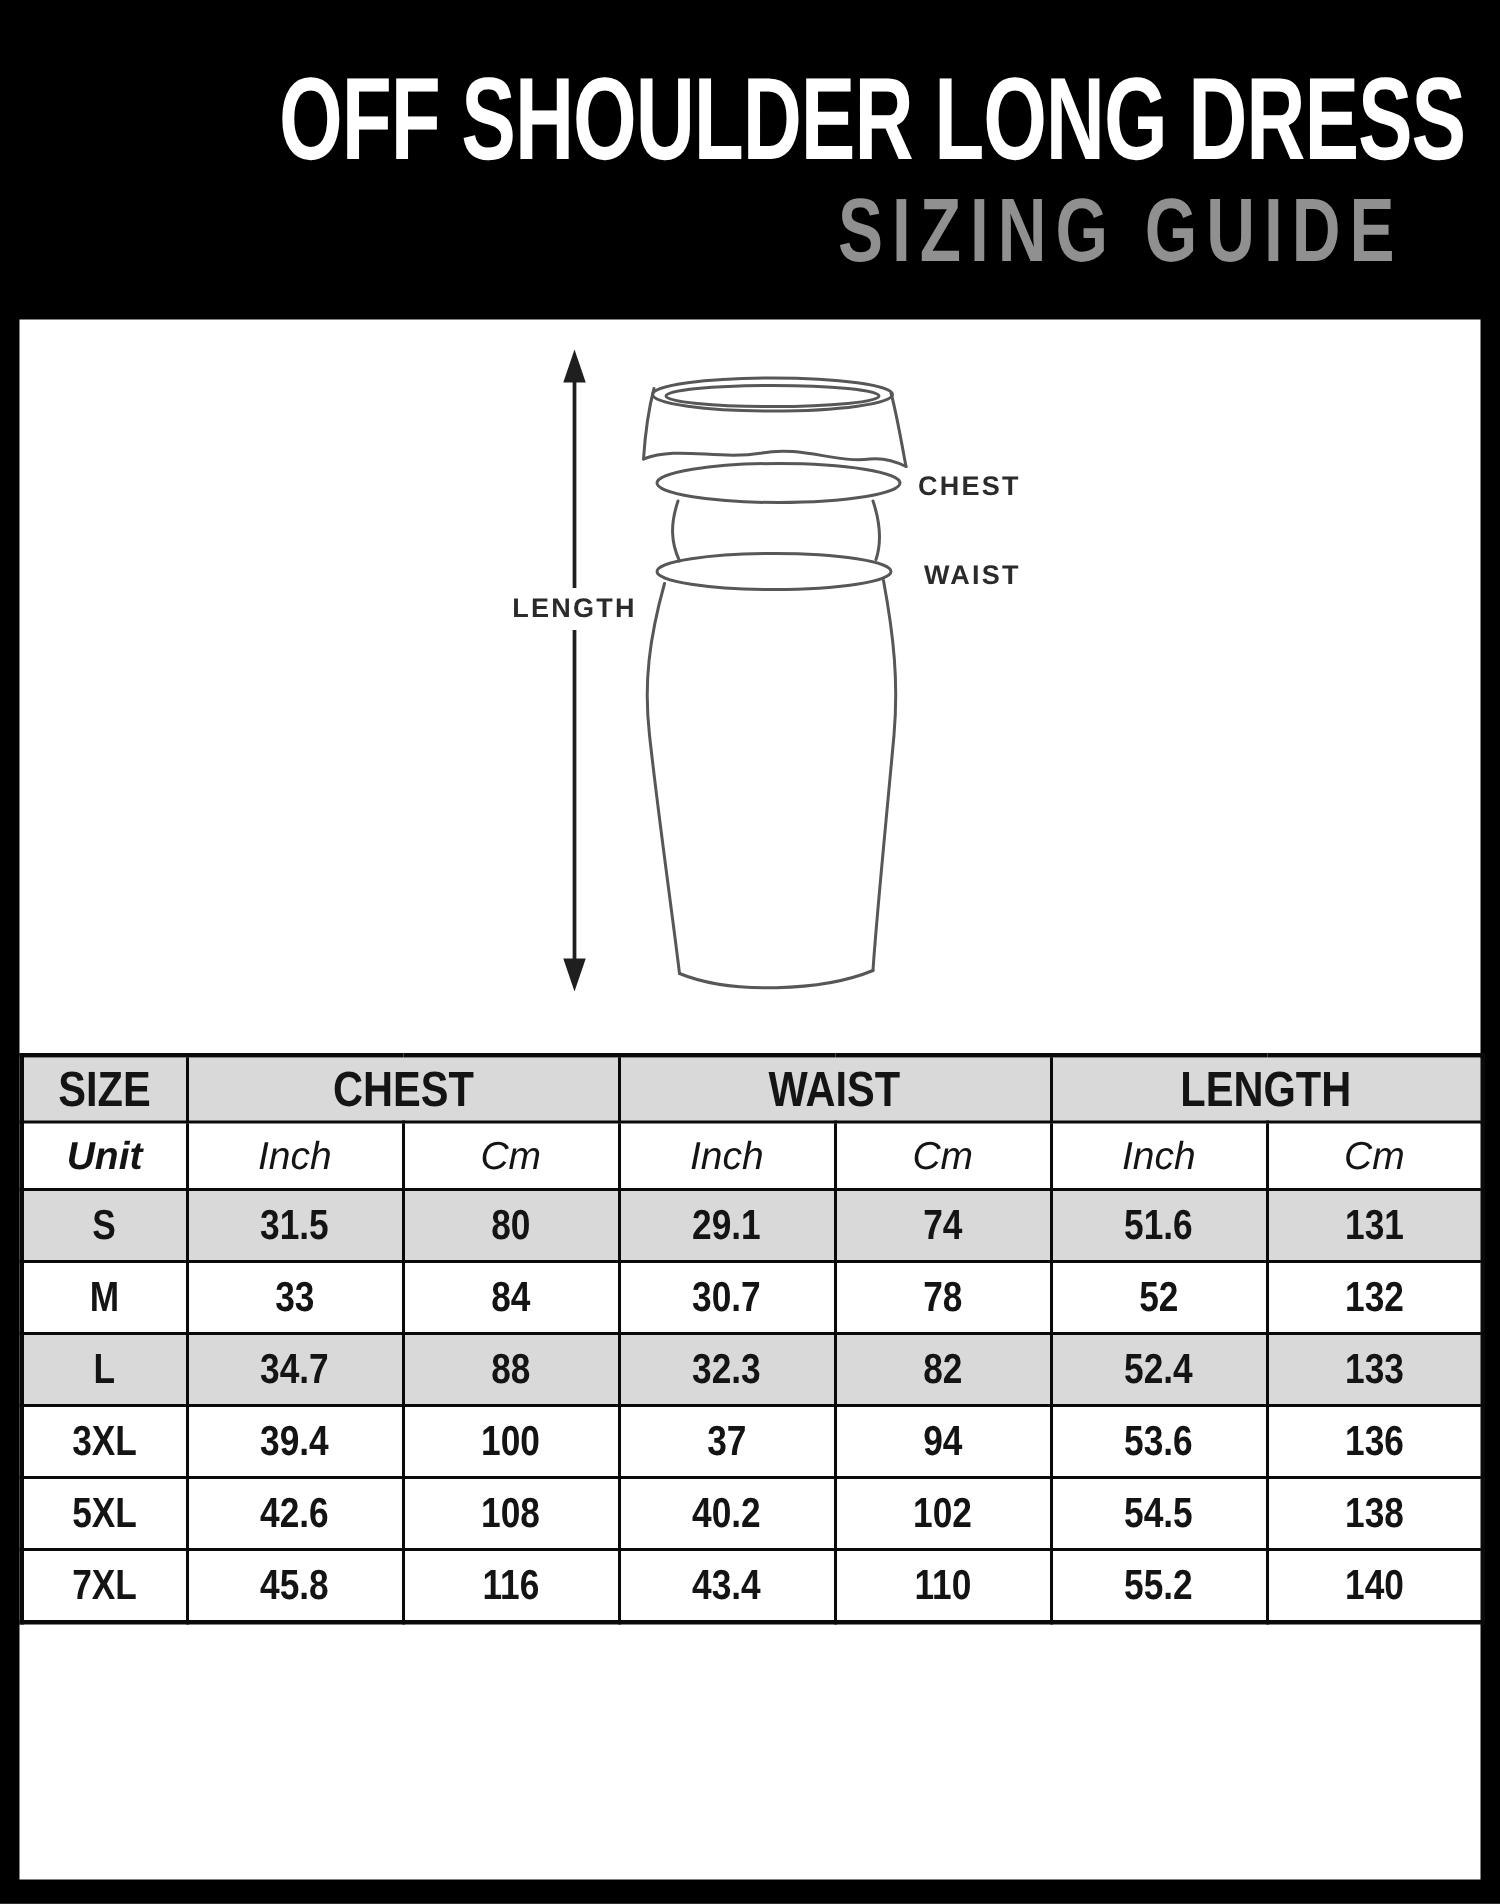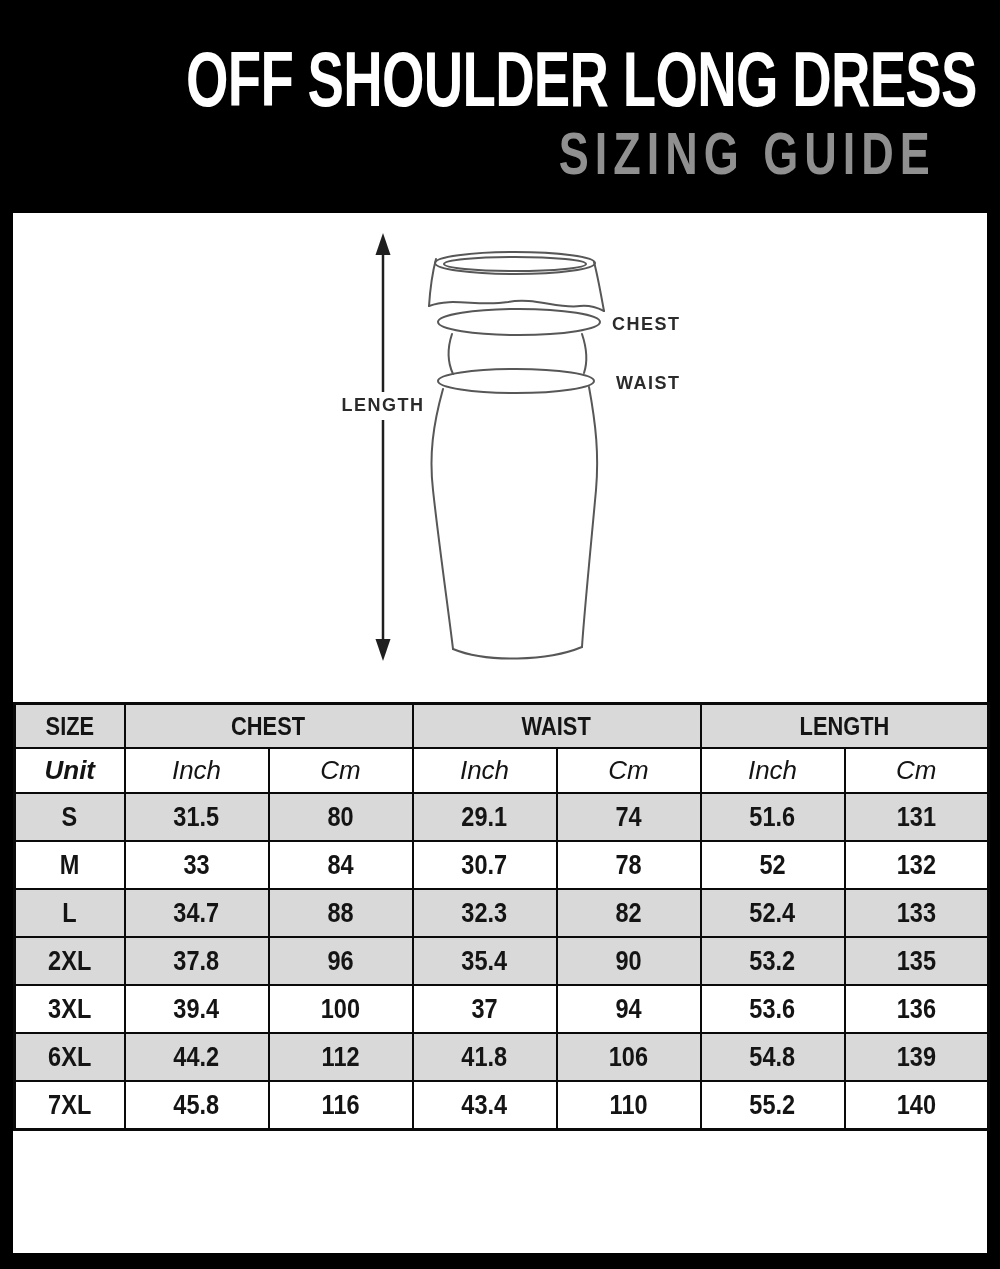--- a/index.html
+++ b/index.html
@@ -31,21 +31,21 @@
   }
   
   table.size-table {
     border-collapse:collapse; table-layout:fixed; width:974px;
     border:3px solid var(--border,#000);
   }
   .size-table th, .size-table td {
     border:2px solid var(--border,#000); text-align:center; vertical-align:middle;
     padding:0; color:#141414; background:#fff; overflow:hidden;
   }
-  tr.group-row th { height:42px; font-size:26px; font-weight:700; background:var(--row-shade,#d9d9d9); }
+  tr.group-row th { height:42px; font-size:33px; font-weight:700; background:var(--row-shade,#d9d9d9); }
   tr.unit-row  th { height:43px; font-size:26px; font-style:italic; font-weight:400;margin-top:36px; }
   tr.unit-row  th.unit-first { font-weight:700; }
   tbody th, tbody td { font-size:28px; font-weight:700; height:46px; }
   tbody tr.shade th, tbody tr.shade td { background:var(--row-shade,#d9d9d9); }
   .cv { display:inline-block; transform:scaleX(0.84); transform-origin:50% 50%; white-space:nowrap; }
 </style>
 </head>
 <body>
 
 <div class="page">
@@ -136,46 +136,37 @@
           </tr>
           <tr class="shade">
             <th><span class="cv">L</span></th>
             <td><span class="cv">34.7</span></td>
             <td><span class="cv">88</span></td>
             <td><span class="cv">32.3</span></td>
             <td><span class="cv">82</span></td>
             <td><span class="cv">52.4</span></td>
             <td><span class="cv">133</span></td>
           </tr>
-          <tr class="shade">
-            <th><span class="cv">2XL</span></th>
-            <td><span class="cv">37.8</span></td>
-            <td><span class="cv">96</span></td>
-            <td><span class="cv">35.4</span></td>
-            <td><span class="cv">90</span></td>
-            <td><span class="cv">53.2</span></td>
-            <td><span class="cv">135</span></td>
-          </tr>
           <tr>
             <th><span class="cv">3XL</span></th>
             <td><span class="cv">39.4</span></td>
             <td><span class="cv">100</span></td>
             <td><span class="cv">37</span></td>
             <td><span class="cv">94</span></td>
             <td><span class="cv">53.6</span></td>
             <td><span class="cv">136</span></td>
           </tr>
-          <tr class="shade">
-            <th><span class="cv">6XL</span></th>
-            <td><span class="cv">44.2</span></td>
-            <td><span class="cv">112</span></td>
-            <td><span class="cv">41.8</span></td>
-            <td><span class="cv">106</span></td>
-            <td><span class="cv">54.8</span></td>
-            <td><span class="cv">139</span></td>
+          <tr>
+            <th><span class="cv">5XL</span></th>
+            <td><span class="cv">42.6</span></td>
+            <td><span class="cv">108</span></td>
+            <td><span class="cv">40.2</span></td>
+            <td><span class="cv">102</span></td>
+            <td><span class="cv">54.5</span></td>
+            <td><span class="cv">138</span></td>
           </tr>
           <tr>
             <th><span class="cv">7XL</span></th>
             <td><span class="cv">45.8</span></td>
             <td><span class="cv">116</span></td>
             <td><span class="cv">43.4</span></td>
             <td><span class="cv">110</span></td>
             <td><span class="cv">55.2</span></td>
             <td><span class="cv">140</span></td>
           </tr>

